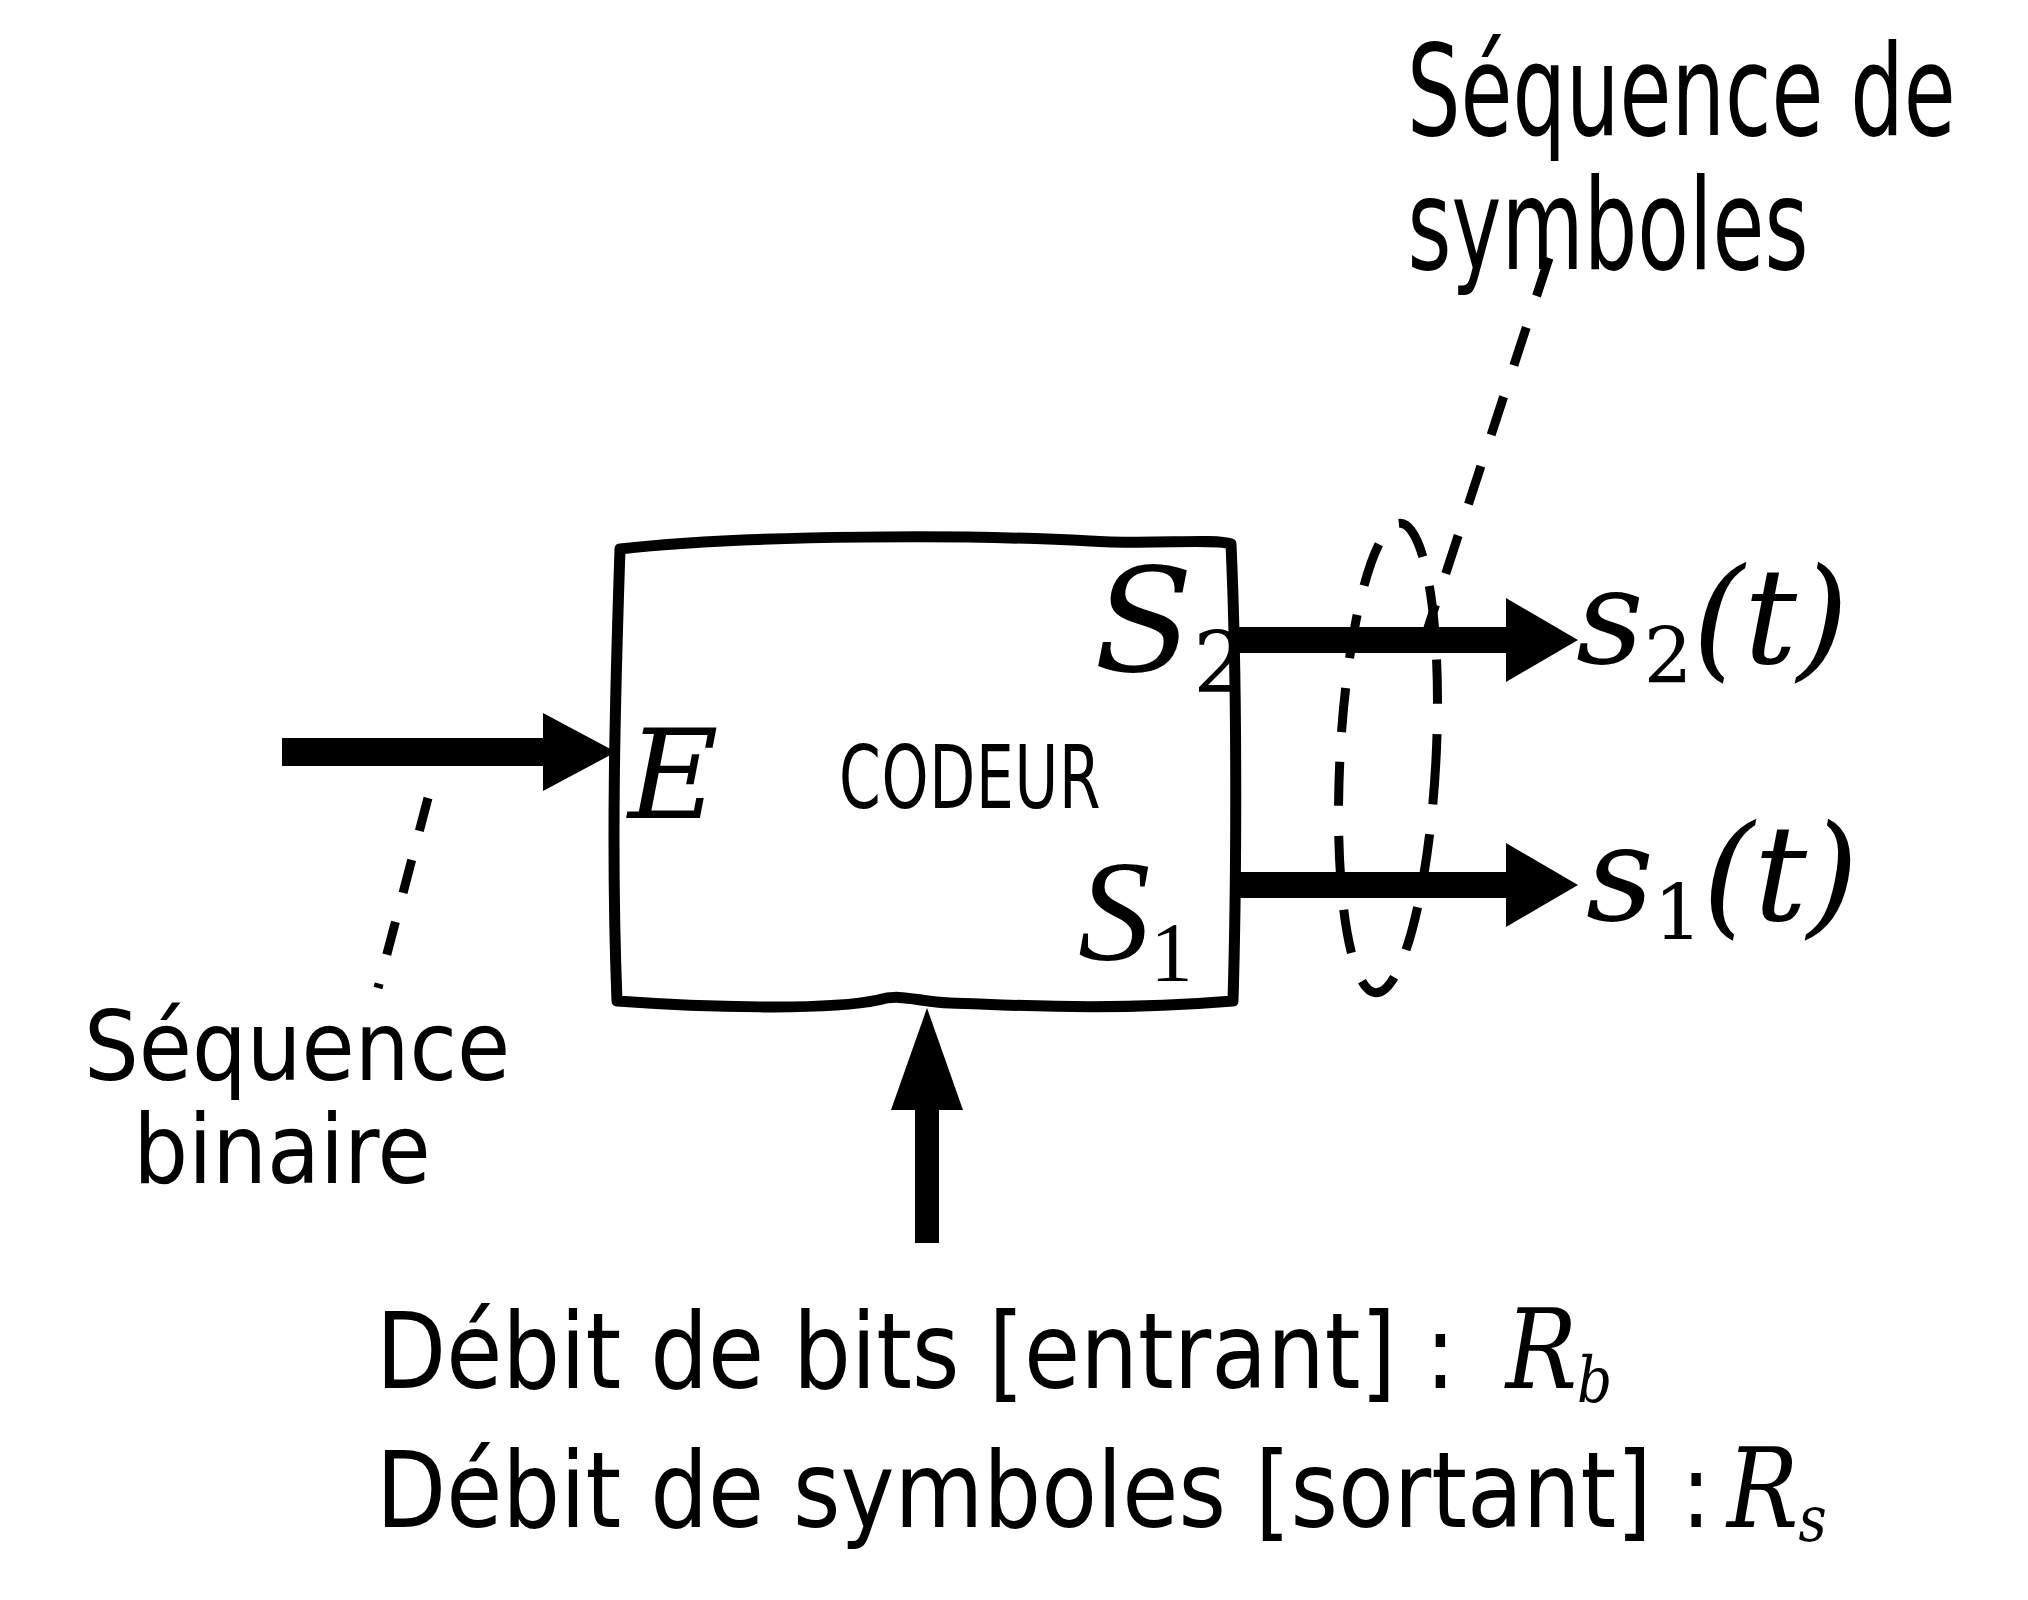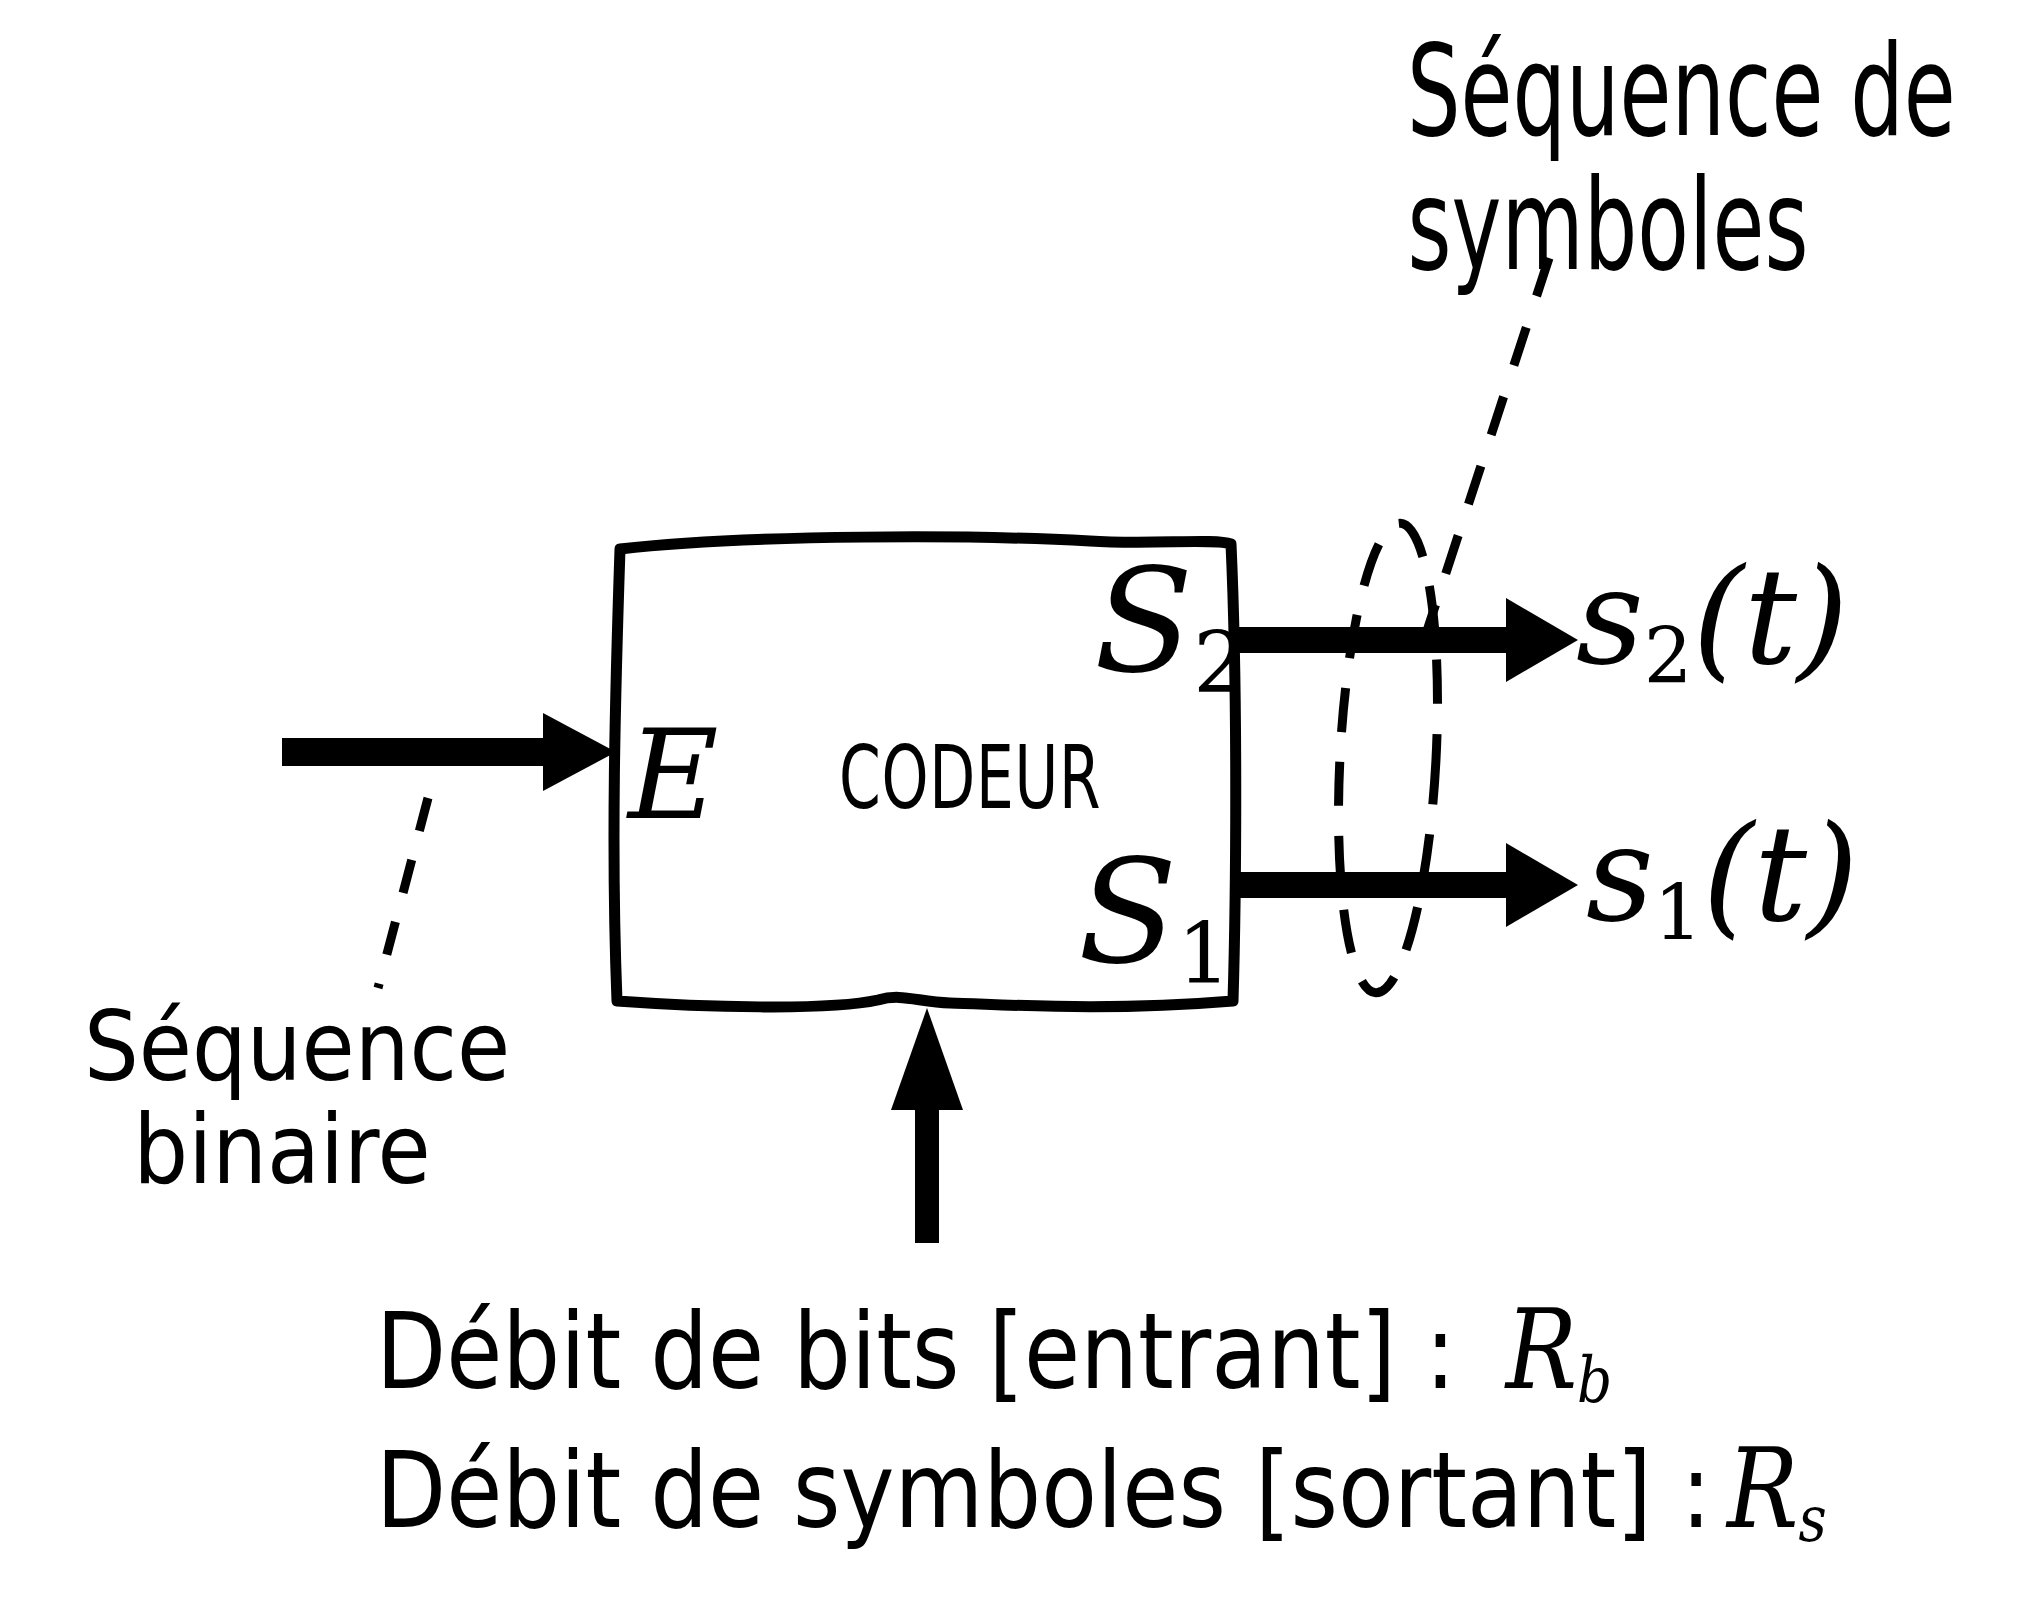--- a/index.html
+++ b/index.html
@@ -24,21 +24,21 @@
   }
   .math .sub{
     font-size:58%;
     vertical-align:-0.25em;
     letter-spacing:0;
   }
   .math .sub.num{font-style:normal;}
   .lbl-bk   {left:104px; top:664px;  font-size:148px;}
   .lbl-e    {left:628px; top:713px;  font-size:124px;}
   .lbl-s2p  {left:1086px;top:548px;  font-size:145px;margin-left:8px;}
-  .lbl-s1p  {left:1078px;top:839px;  font-size:145px;}
+  .lbl-s1p  {left:1078px;top:839px;  font-size:145px;font-family:Liberation Serif, serif;}
   .lbl-s2t  {left:1576px;top:551px;  font-size:132px;}
   .lbl-s1t  {left:1586px;top:808px;  font-size:132px;}
 
   
   .ann{
     position:absolute;
     text-align:center;
     white-space:nowrap;
     color:#000;
   }

